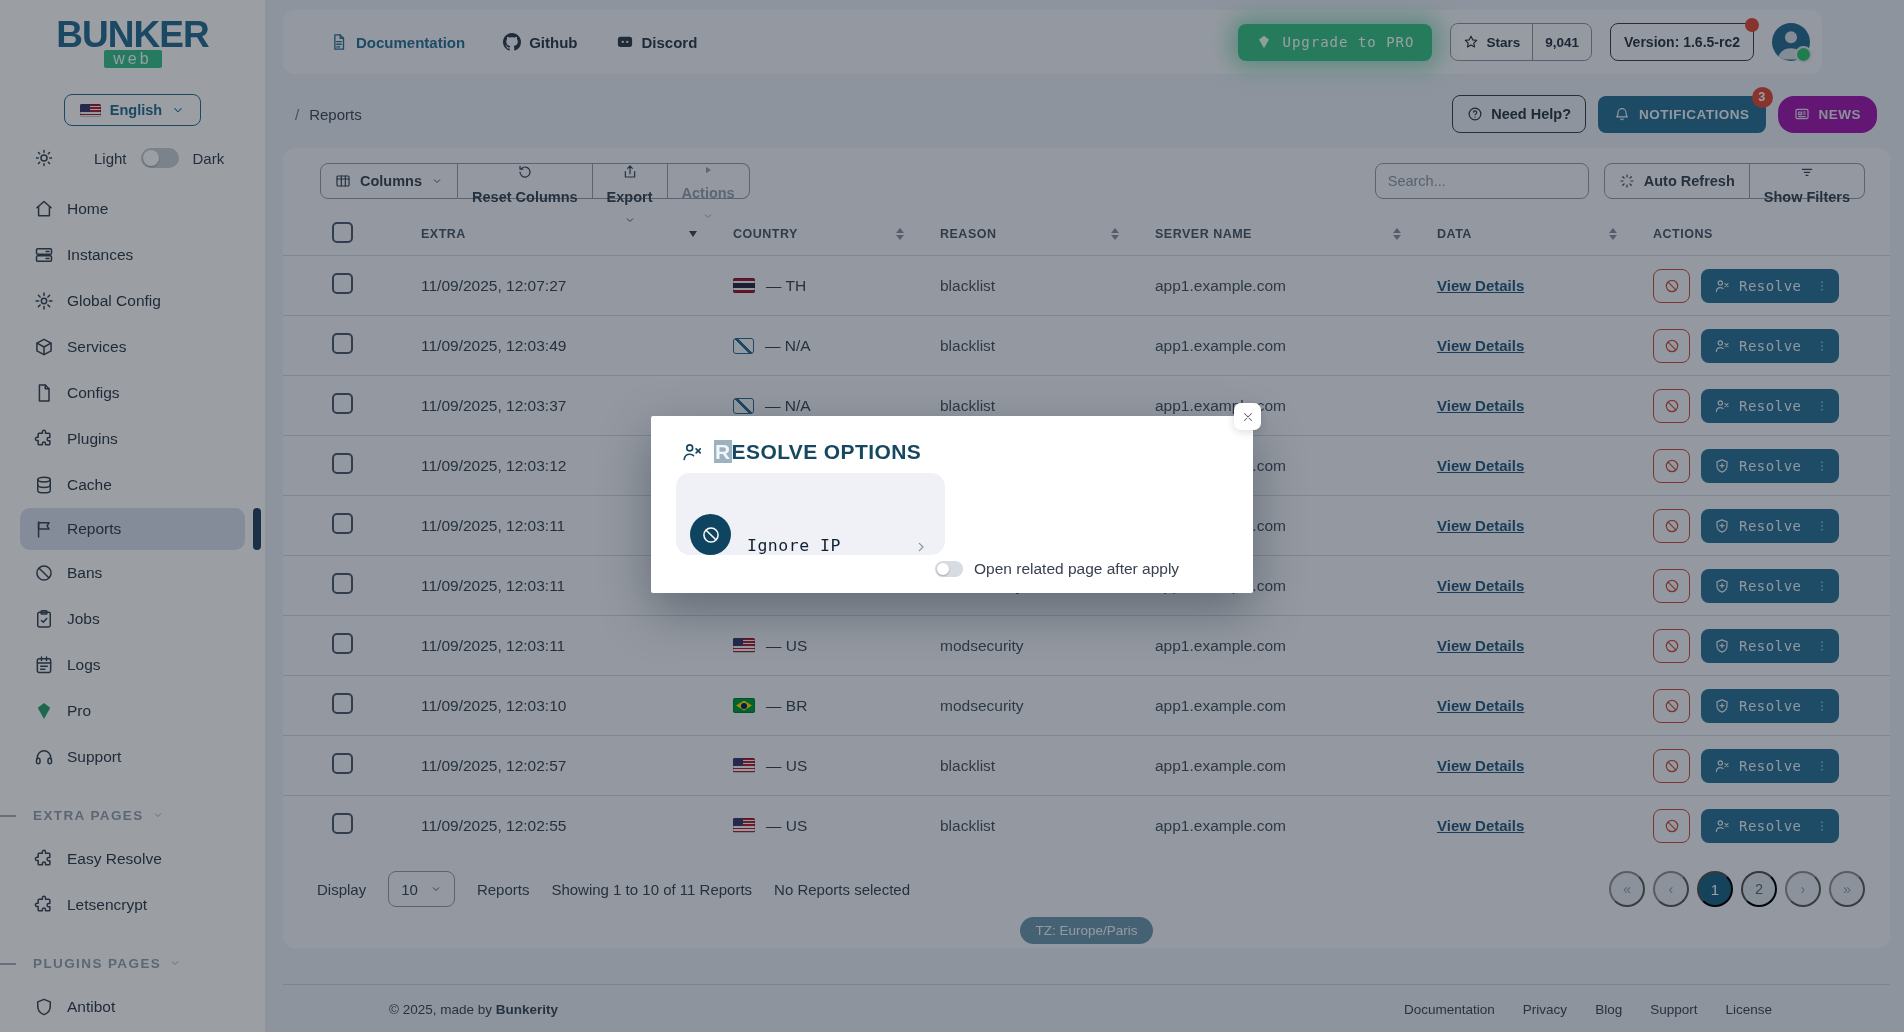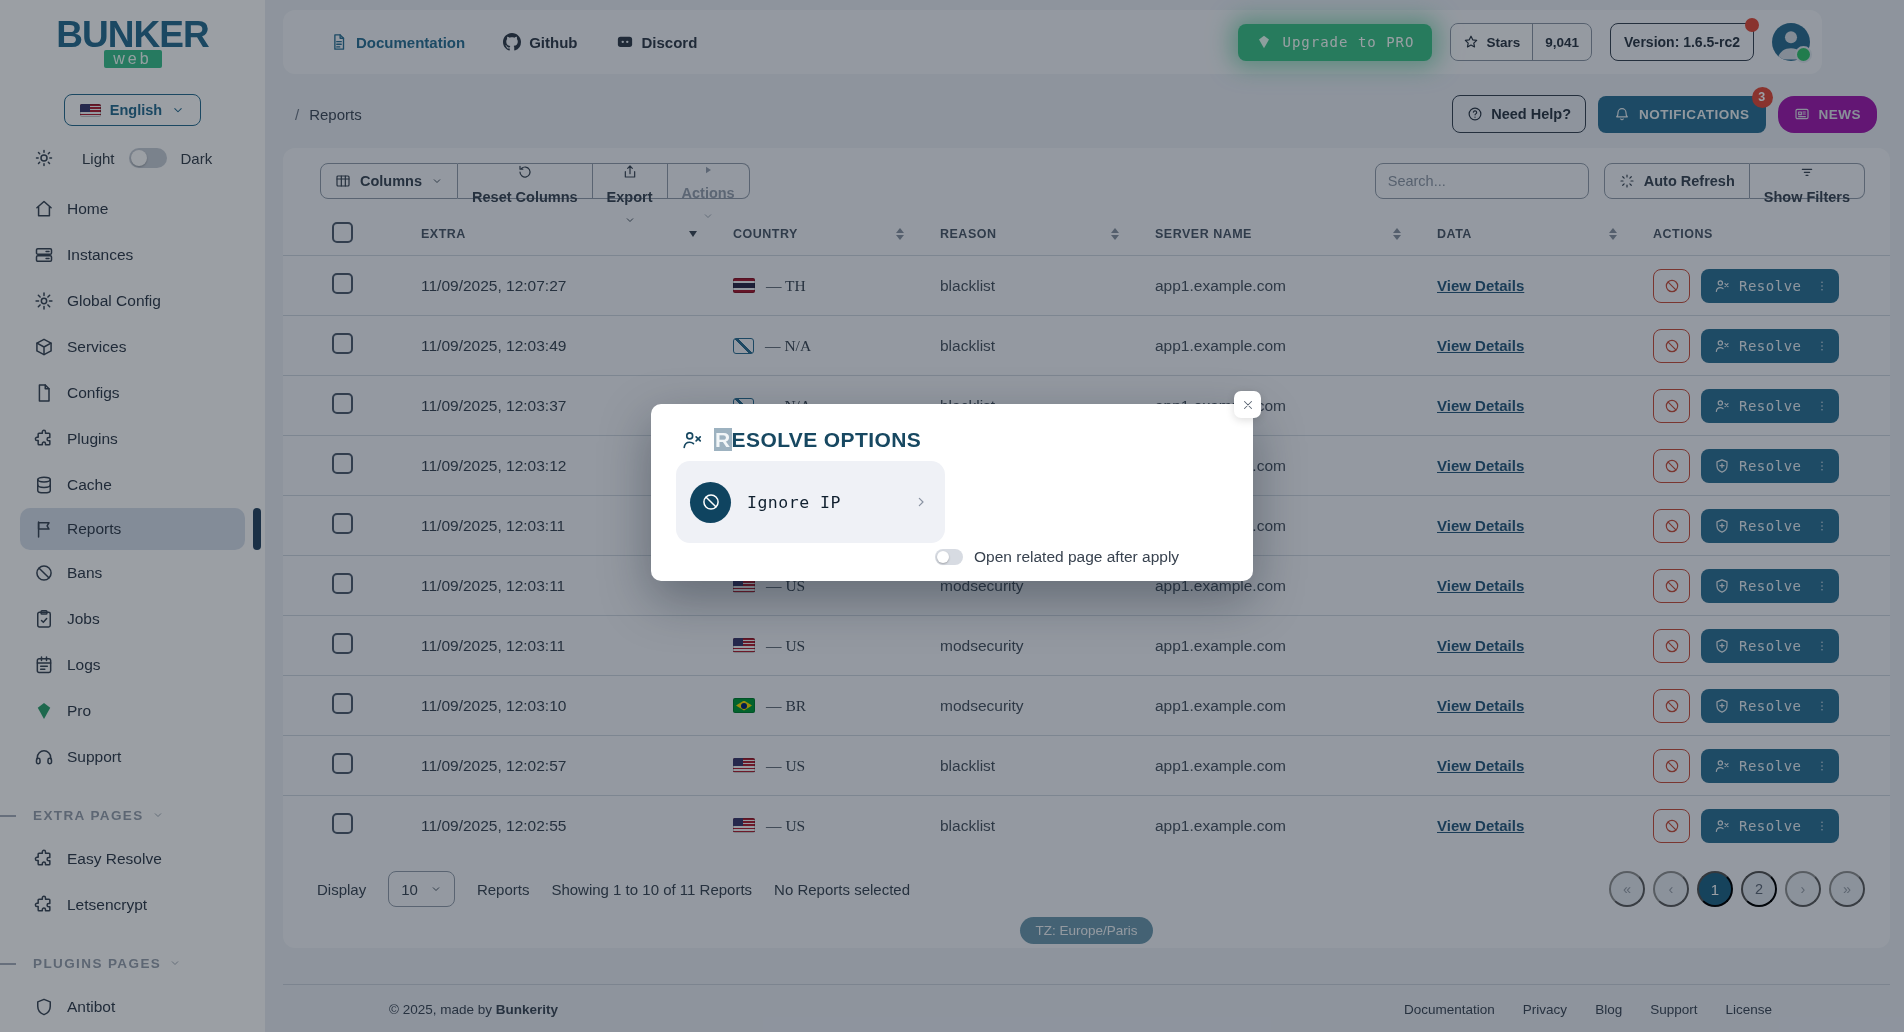--- a/index.html
+++ b/index.html
@@ -78,21 +78,21 @@
   .thead,.trow{display:grid;grid-template-columns:89px 312px 207px 215px 282px 216px 1fr;align-items:center;padding-left:49px;padding-right:25px;}
   .thead{height:42px;}
   .th{display:flex;align-items:center;font-size:12.5px;font-weight:700;letter-spacing:.5px;color:#4d5a6b;}
   .sort{display:inline-flex;flex-direction:column;gap:2px;margin-left:auto;margin-right:36px;}
   .sort i{width:0;height:0;border-left:4px solid transparent;border-right:4px solid transparent;}
   .sort .up{border-bottom:5px solid #8a94a3;}
   .sort .down{border-top:5px solid #8a94a3;}
   .sort.desc .down{border-top-color:#3f4a59;border-top-width:6px;}
   .cbx{width:17px;height:17px;border:2px solid #515e70;border-radius:5px;display:inline-block;}
   .trow{height:59px;border-top:1px solid #ced5df;font-size:15.5px;color:#3d4957;}
-  .cell-country{display:flex;align-items:center;gap:11px;color:#3d4957;font-family:Liberation Serif, serif;}
+  .cell-country{display:flex;align-items:center;gap:11px;color:#3d4957;}
   .cell-dim{color:#4a5563;}
   .view-details{color:#2a5d80;font-weight:600;text-decoration:underline;font-size:15px;}
   .cell-actions{display:flex;align-items:center;gap:11px;}
   .ban-btn{width:37px;height:34px;border:1.5px solid #c8503f;border-radius:8px;color:#c8503f;display:flex;align-items:center;justify-content:center;background:transparent;}
   .resolve-btn{height:34px;display:flex;align-items:center;gap:9px;padding:0 10px 0 13px;border-radius:8px;background:#2f7396;color:#e9f0f5;font-size:14px;letter-spacing:.5px;}
   .resolve-btn .kebab{margin-left:4px;opacity:.85;display:inline-flex;}
 
   .flag{width:22px;height:15px;border-radius:2px;position:relative;overflow:hidden;box-shadow:inset 0 0 0 1px rgba(0,0,0,.18);flex:none;}
   .flag.us{background:repeating-linear-gradient(180deg,#b22234 0 1.6px,#f6f7f9 1.6px 3.2px);}
   .flag.us::before{content:"";position:absolute;left:0;top:0;width:10px;height:8px;background:#3c3b6e;}
@@ -112,26 +112,26 @@
   .tz-row{text-align:center;margin-top:10px;}
   .tz-badge{display:inline-block;background:#6e9ab0;color:#f2f6f9;font-size:13.5px;padding:6px 15px;border-radius:15px;}
 
   .page-footer{margin:36px 14px 0 18px;border-top:1px solid #ccd2dc;padding:17px 118px 0 106px;display:flex;align-items:center;font-size:13.5px;color:#3f4a59;}
   .pf-links{margin-left:auto;display:flex;gap:28px;}
   .pf-links span{color:#3f4a59;}
   .pf-brand{font-weight:700;}
 
   
   .overlay{position:absolute;inset:0;background:rgba(6,14,28,.40);z-index:40;}
-  .modal{position:absolute;left:651px;top:404px;width:602px;height:177px;background:#fff;border-radius:10px;z-index:50;box-shadow:0 18px 50px rgba(10,20,35,.35);}
+  .modal{position:absolute;left:651px;top:416px;width:602px;height:177px;background:#fff;border-radius:2px;z-index:50;box-shadow:0 18px 50px rgba(10,20,35,.35);}
   .modal-close{position:absolute;top:-13px;right:-8px;width:27px;height:27px;background:#fff;border-radius:7px;display:flex;align-items:center;justify-content:center;color:#5b6573;box-shadow:0 2px 8px rgba(0,0,0,.14);}
   .modal-title-row{display:flex;align-items:center;gap:11px;margin:24px 0 0 30px;color:#174861;}
   .modal-title{font-size:21px;font-weight:800;letter-spacing:.4px;}
   .modal-title .sel{background:#9db2c0;color:#f2f6f8;padding:0 1px;}
-  .option-card{position:absolute;left:25px;top:57px;width:269px;height:82px;background:#eff1f6;border-radius:14px;display:flex;align-items:center;gap:16px;padding:0 16px 0 14px;box-sizing:border-box;}
+  .option-card{position:absolute;left:25px;top:57px;width:269px;height:82px;background:#eff1f6;border-radius:14px;display:flex;align-items:flex-end;gap:16px;padding:0 16px 0 14px;box-sizing:border-box;}
   .option-ico{width:41px;height:41px;border-radius:50%;background:#0f4460;color:#fff;display:flex;align-items:center;justify-content:center;flex:none;}
   .option-label{font-size:16.5px;color:#10202f;letter-spacing:.5px;}
   .option-card .chev{margin-left:auto;color:#8a93a2;display:inline-flex;}
   .toggle-row{position:absolute;left:284px;bottom:15px;display:flex;align-items:center;gap:11px;}
   .tgl.sm{width:28px;height:16px;background:#d7dbe2;}
   .tgl.sm::after{width:12px;height:12px;}
   .toggle-label{font-size:15.5px;color:#38424f;}
 </style>
 </head>
 <body>
@@ -152,21 +152,21 @@
           </svg>
         </span>
     </div>
     <div class="theme-row">
       <span class="icon i20">
           <svg viewBox="0 0 24 24" fill="none" stroke="currentColor" stroke-width="1.8" stroke-linecap="round" stroke-linejoin="round">
             <circle cx="12" cy="12" r="3.6"></circle>
             <path d="M12 3v2M12 19v2M3 12h2M19 12h2M5.4 5.4 6.8 6.8M17.2 17.2l1.4 1.4M18.6 5.4 17.2 6.8M6.8 17.2 5.4 18.6"></path>
           </svg>
         </span>
-      <span class="lbl" style="margin-left:28px;">Light</span>
+      <span class="lbl" style="margin-left:40px;">Light</span>
       <span class="tgl" style="margin-left:14px;"></span>
       <span class="lbl" style="margin-left:14px;">Dark</span>
     </div>
     <nav class="nav">
 
         <div class="nav-item">
           <span class="icon">
             <svg viewBox="0 0 24 24" fill="none" stroke="currentColor" stroke-width="1.8" stroke-linecap="round" stroke-linejoin="round">
               <path d="M3.5 10.5 12 3l8.5 7.5"></path>
               <path d="M5.5 9.5V20h13V9.5"></path>

